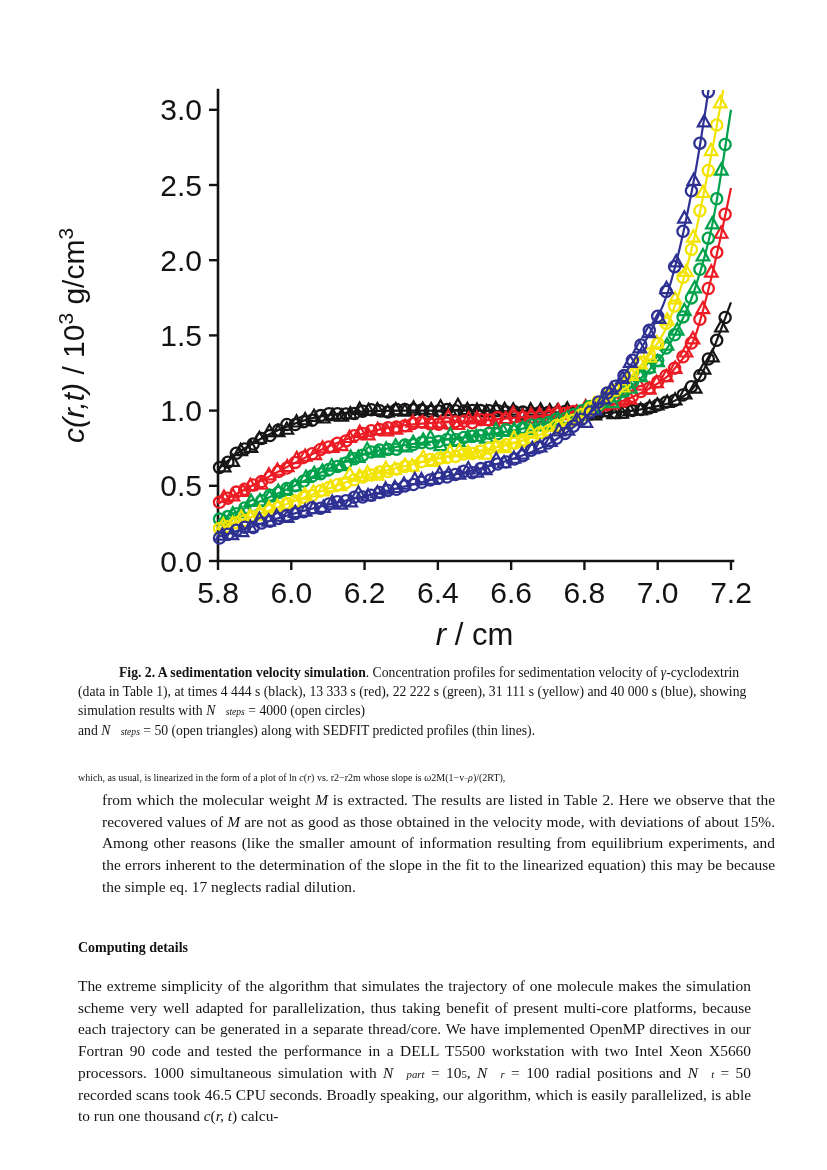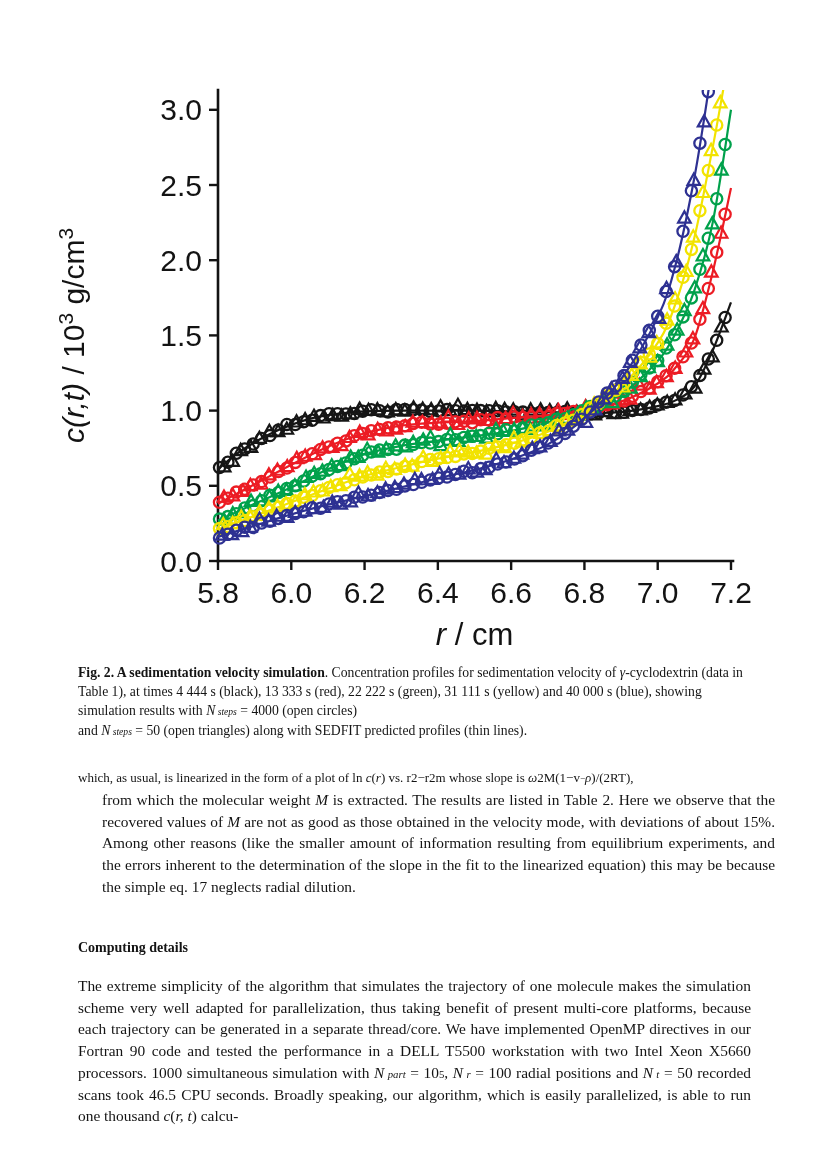--- a/index.html
+++ b/index.html
@@ -2,31 +2,31 @@
 <html><head>
 <meta charset="utf-8">
 <style>
   html,body{margin:0;padding:0;background:#ffffff;}
   .page{position:relative;width:827px;height:1170px;background:#ffffff;overflow:hidden;
         font-family:"Liberation Serif","DejaVu Serif",serif;color:#141414;}
   #chart{position:absolute;left:0;top:0;}
   .caption{position:absolute;left:78px;top:663px;width:678px;
            font-size:13.7px;line-height:19.2px;text-align:left;}
   .bodyline1{position:absolute;left:78px;top:767px;white-space:nowrap;
-             font-size:13px;line-height:21.7px;text-align:center;}
+             font-size:10px;line-height:21.7px;text-align:center;}
   .para{position:absolute;left:78px;width:673px;font-size:15.4px;line-height:21.7px;
         text-align:justify;}
   #p1rest{top:789px;margin-left:24px;}
   #p2{top:975px;}
   .heading{position:absolute;left:78px;top:937px;font-size:14px;font-weight:bold;
            line-height:21.7px;}
   .it{font-style:italic;}
-  .bd{font-weight:bold;}
+  .bd{font-weight:bold;margin-left:41px;}
   sub,sup{font-size:70%;line-height:0;}
-  sub{vertical-align:-18%;}
+  sub{vertical-align:-18%;padding-left:8px;}
   sup{vertical-align:38%;}
   text{fill:#131313;}
 </style>
 </head>
 <body>
 
 <div class="page">
   <svg id="chart" width="827" height="660" viewBox="0 0 827 660">
       <defs>
         <clipPath id="plotclip">

